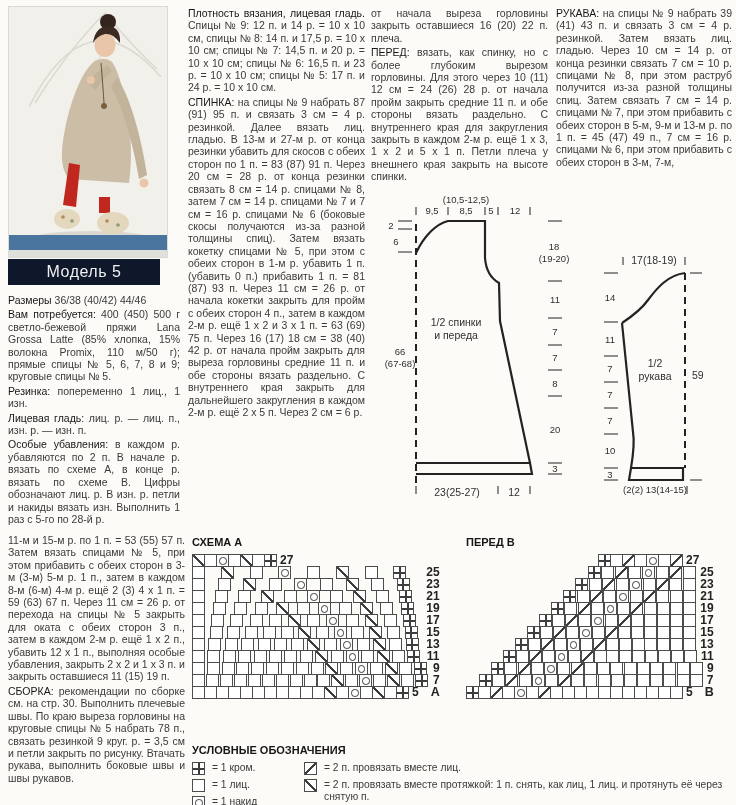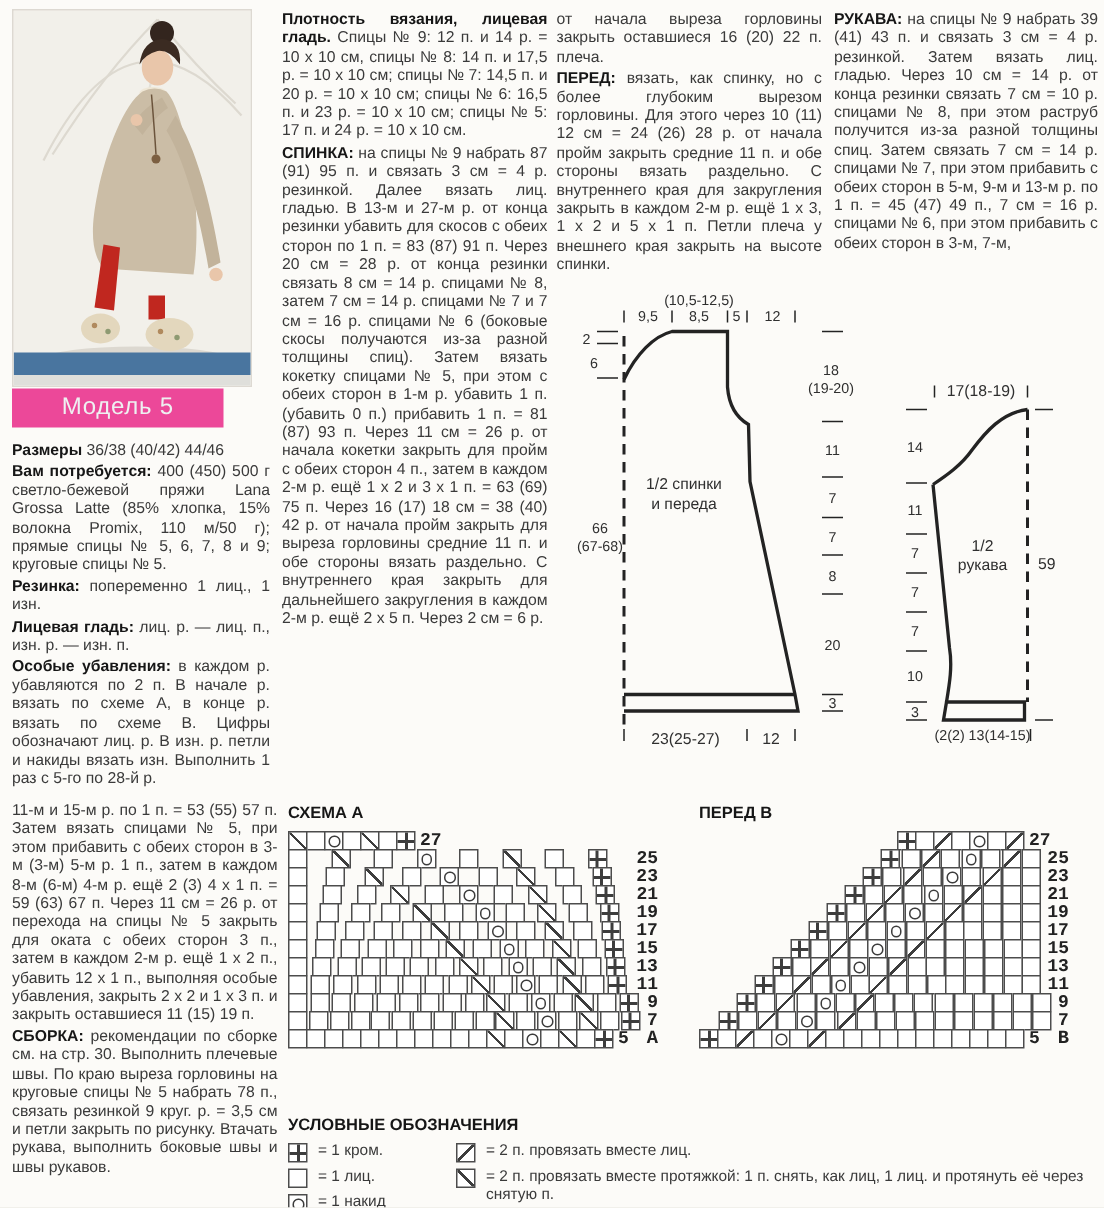--- a/index.html
+++ b/index.html
@@ -3,39 +3,39 @@
 <meta charset="utf-8">
 <style>
   html,body{margin:0;padding:0;background:#e9e7e2;}
   .page{
     position:relative; width:736px; height:805px; margin:0 auto;
     background:#fcfbf8; overflow:hidden;
     font-family:"Liberation Sans", sans-serif; color:#3a3a3a;
   }
   
   .photo{position:absolute; left:8px; top:6px; width:160px; height:252px; background:#f2f0ea; border:1px solid #ddd9d2; box-sizing:border-box; overflow:hidden;}
-  .model-bar{position:absolute; left:8px; top:259px; width:141px; height:26px; background:#ec4899; color:#eef0f1; font-size:16px; letter-spacing:.5px; display:flex; align-items:center; justify-content:center;}
+  .model-bar{position:absolute; left:8px; top:259px; width:152px; height:26px; background:#0f172a; color:#eef0f1; font-size:16px; letter-spacing:.5px; display:flex; align-items:center; justify-content:center;}
   
   .tcol{position:absolute; font-size:10.5px; line-height:12.4px; text-align:justify;}
   .tcol p{margin:0 0 2px 0;}
-  .tcol .lead{color:#161616; font-weight:bold;}
+  .tcol .lead{color:#161616; font-weight:normal;}
   #col-materials{left:8px;  top:294px; width:172px;}
   #col-gauge    {left:188px; top:7px;  width:177px;}
   #col-backfront{left:371px; top:7px;  width:177px;}
   #col-sleeves  {left:556px; top:7px;  width:176px;}
   #col-bottom   {left:8px;  top:534px; width:177px;}
   
   .schem{position:absolute; overflow:visible;}
   .schem text{font-family:"Liberation Sans",sans-serif; font-size:9.5px; fill:#2f2f2f;}
   .schem .big{font-size:10.5px;}
   .schem path,.schem line{stroke:#232323; fill:none;}
   
   .chart{position:absolute;}
   .chart-title{font-size:11px; font-weight:bold; color:#161616; margin-bottom:6px;}
-  .cgrid{margin-top:2px;font-family:Liberation Mono, monospace;}
+  .cgrid{margin-top:2px;}
   .crow{display:flex;}
   .crow + .crow{margin-top:-1px;justify-content:space-between;}
   .cell{flex:0 0 13px; width:13px; height:13px; box-sizing:border-box; border:1px solid #4c4c4c; background:#fff; position:relative;}
   .crow .cell{margin-right:-1px;}
   .coffset{flex:0 0 auto; height:13px;}
   .c-plus{background-image:linear-gradient(#3d3d3d,#3d3d3d),linear-gradient(#3d3d3d,#3d3d3d);
           background-size:100% 2px,2px 100%; background-position:center center; background-repeat:no-repeat;}
   .c-bsl{background-image:linear-gradient(45deg, transparent 44%, #3d3d3d 44%, #3d3d3d 56%, transparent 56%);}
   .c-fsl{background-image:linear-gradient(135deg, transparent 44%, #3d3d3d 44%, #3d3d3d 56%, transparent 56%);}
   .c-yo::before{content:""; position:absolute; left:2px; top:2px; width:5.5px; height:5.5px; border:1.4px solid #3d3d3d; border-radius:50%;}

